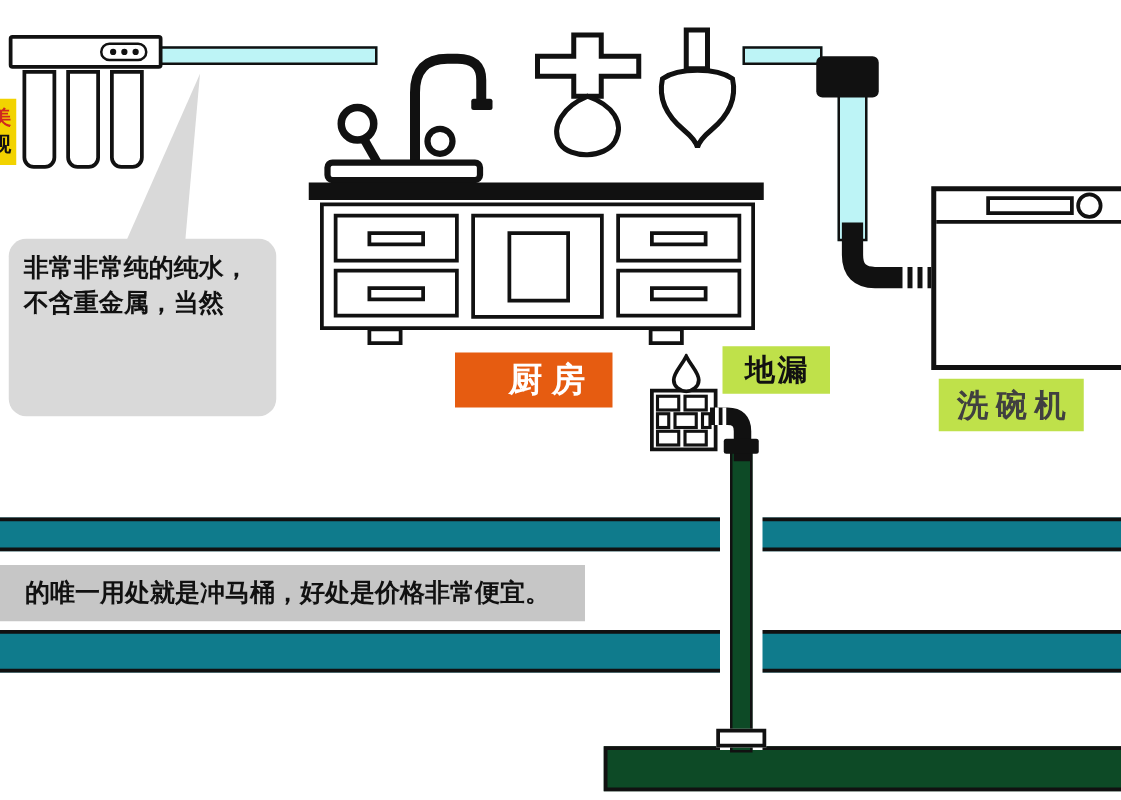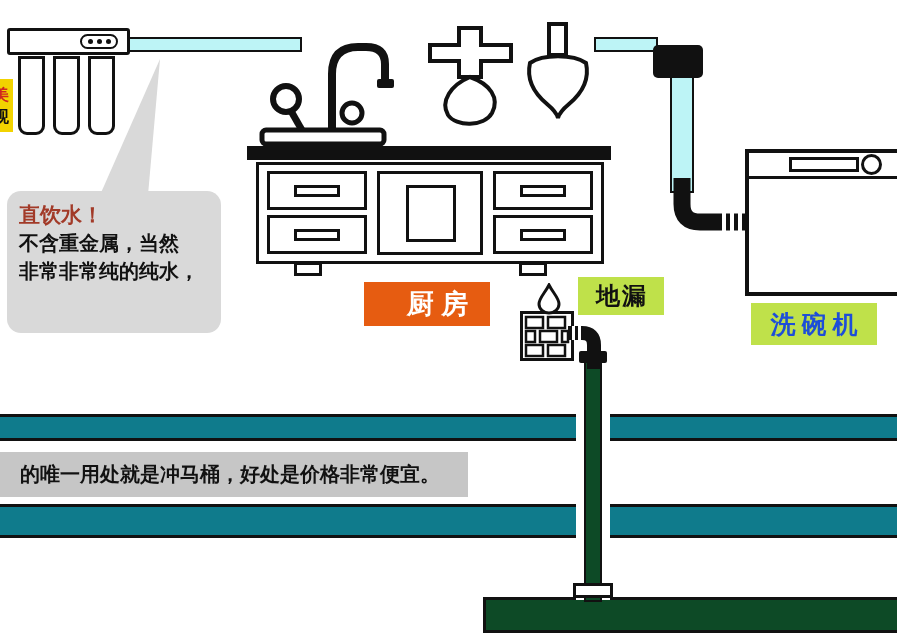--- a/index.html
+++ b/index.html
@@ -56,21 +56,21 @@
   .drawer { position:absolute; width:100px; height:39px; border:3px solid #111; }
   .handle { position:absolute; left:50%; top:50%; transform:translate(-50%,-50%); width:46px; height:12px; border:3px solid #111; }
   .mid-panel { position:absolute; left:118px; top:6px; width:106px; height:84px; border:3px solid #111; }
   .mid-square { position:absolute; left:26px; top:11px; width:50px; height:57px; border:3px solid #111; }
   .foot { top:262px; width:28px; height:14px; border:3px solid #111; background:#fff; z-index:1; }
 
   
   .tag { display:flex; align-items:center; justify-content:center; font-weight:700; z-index:3; white-space:pre;padding-left:21px; }
   .tag-kitchen { left:364px; top:282px; width:126px; height:44px; background:var(--orange,#e65c11); color:#fff; font-size:27px; }
   .tag-drain   { left:578px; top:277px; width:86px; height:38px; background:var(--lime,#bfe14a); color:#111; font-size:24px; letter-spacing:2px; padding-left:2px; }
-  .tag-dw      { left:751px; top:303px; width:126px; height:42px; background:var(--lime,#bfe14a); color:#1d4ed8; font-size:25px; letter-spacing:6px; padding-left:6px; }
+  .tag-dw      { left:751px; top:303px; width:116px; height:42px; background:var(--lime,#bfe14a); color:#404040; font-size:25px; letter-spacing:6px; padding-left:6px; }
 
   
   .drain-box { left:520px; top:311px; width:54px; height:50px; border:3px solid #111; background:#fff; z-index:2; }
   .droplet-svg { left:536px; top:283px; z-index:3; }
   .hose-svg { left:566px; top:319px; z-index:3; }
 
   
   .cross-svg { left:423px; top:21px; z-index:1; }
   .spade-svg { left:517px; top:21px; z-index:1; }
 
@@ -121,23 +121,22 @@
   <div class="cartridge" style="left:88px"></div>
   <div class="side-tag">
     <span class="side-char red">美</span>
     <span class="side-char">观</span>
   </div>
 
   <svg class="bubble-tail" width="78" height="140" viewBox="0 0 78 140">
     <polygon points="14,140 62,140 74,4"></polygon>
   </svg>
   <div class="bubble">
-    <div class="bubble-line bubble-accent">直饮水！</div>
+    <div class="bubble-line">非常非常纯的纯水，</div>
     <div class="bubble-line">不含重金属，当然</div>
-    <div class="bubble-line">非常非常纯的纯水，</div>
   </div>
 
   <svg class="faucet-svg" width="160" height="126" viewBox="0 0 160 126">
     <path d="M 86,110 L 86,52 Q 86,25 112,25 L 120,25 Q 139,25 139,42 L 139,60" fill="none" stroke="#111" stroke-width="8"></path>
     <rect x="131" y="57" width="17" height="9" rx="2" fill="#111"></rect>
     <circle cx="40" cy="77" r="13" fill="#fff" stroke="#111" stroke-width="6"></circle>
     <path d="M 45,89 L 57,110" stroke="#111" stroke-width="7" fill="none"></path>
     <circle cx="106" cy="91" r="10" fill="#fff" stroke="#111" stroke-width="5"></circle>
     <rect x="16" y="108" width="122" height="14" rx="4" fill="#fff" stroke="#111" stroke-width="5"></rect>
   </svg>

